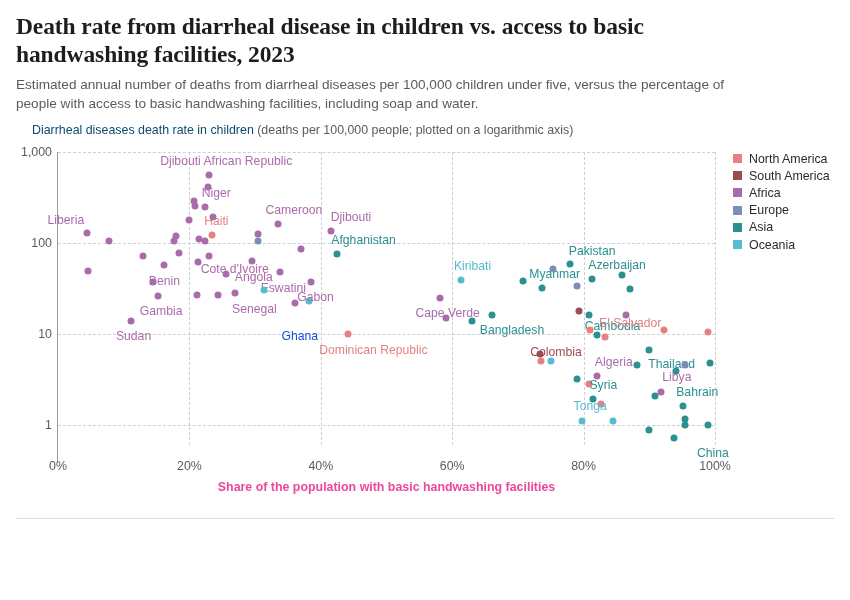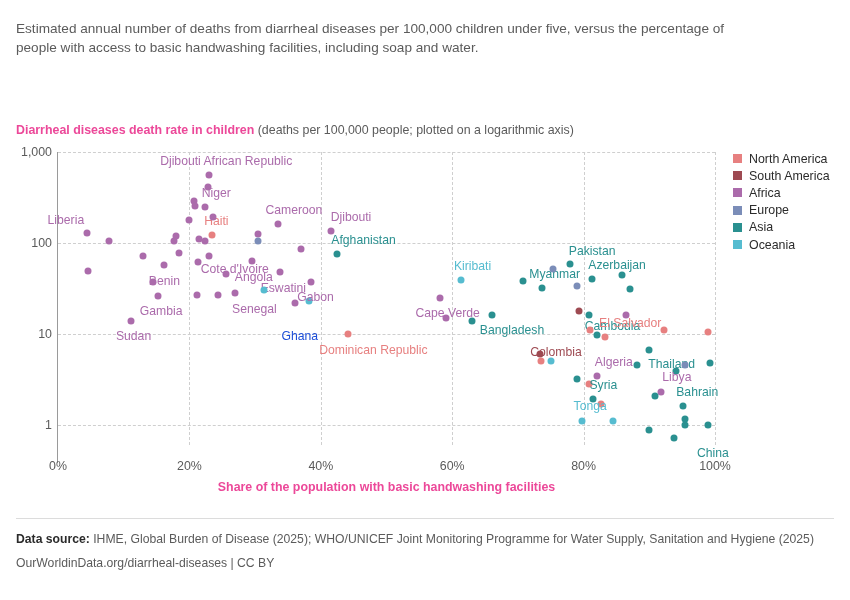--- a/index.html
+++ b/index.html
@@ -51,21 +51,21 @@
     font-family: "Liberation Serif", serif;
     font-size: 12.6px; font-weight: 700;
     display: block; text-align: center;
   }
 
   
   .yaxis-caption {
     position: absolute; left: 16px; top: 123px;
     font-size: 12.4px; color: #5b5b5b;
   }
-  .yaxis-caption b { color: #ec4899; font-weight: 700; }
+  .yaxis-caption b { color: #0c4a6e; font-weight: 400; margin-left: 16px; }
 
   
   .plot {
     position: absolute;
     left: 58px; top: 152px;
     width: 657px; height: 293px;
   }
   .gridline-h {
     position: absolute; left: 0; width: 100%;
     border-top: 1px dashed #cfcfcf; height: 0;
@@ -143,20 +143,26 @@
     margin-top: 8px;
     font-size: 12.2px; color: #5b5b5b;
   }
 </style>
 </head>
 <body>
 
 <div id="root">
 
   <div class="header">
+    <h1 class="title">
+      <span>Death rate from diarrheal disease in children vs. access to basic</span>
+      <br>
+      <span>handwashing facilities,</span>
+      <span class="yr">2023</span>
+    </h1>
     <div class="subtitle">Estimated annual number of deaths from diarrheal diseases per 100,000 children under five, versus the percentage of people with access to basic handwashing facilities, including soap and water.</div>
   </div>
 
 
   <div class="yaxis-caption">
     <b>Diarrheal diseases death rate in children</b><span> (deaths per 100,000 people; plotted on a logarithmic axis)</span>
   </div>
 
   <div class="plot" id="plot">
     <div class="axis-line-y"></div>
@@ -320,20 +326,14 @@
         <div class="legend-swatch" style="background: rgb(42, 144, 144);"></div>
         <div class="legend-label">Asia</div>
       </div>
       <div class="legend-row">
         <div class="legend-swatch" style="background: rgb(86, 188, 208);"></div>
         <div class="legend-label">Oceania</div>
       </div>
     </div>
 
   <div class="footer-sep"></div>
-  <div class="footer">
-    <div class="source">
-      <b>Data source:</b><span> IHME, Global Burden of Disease (2025); WHO/UNICEF Joint Monitoring Programme for Water Supply, Sanitation and Hygiene (2025)</span>
-    </div>
-    <div class="license">OurWorldinData.org/diarrheal-diseases | CC BY</div>
-  </div>
 
 </div>
 
 </body></html>

